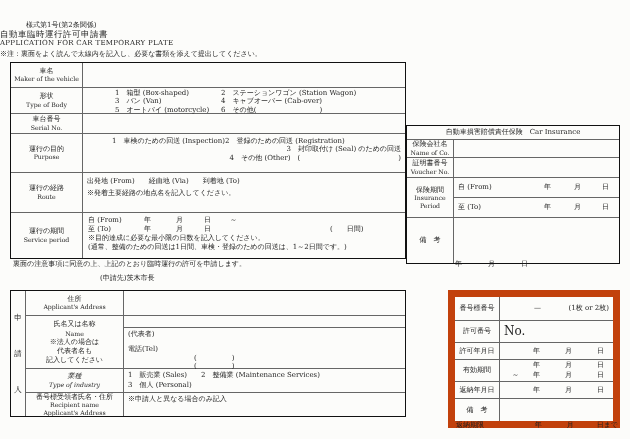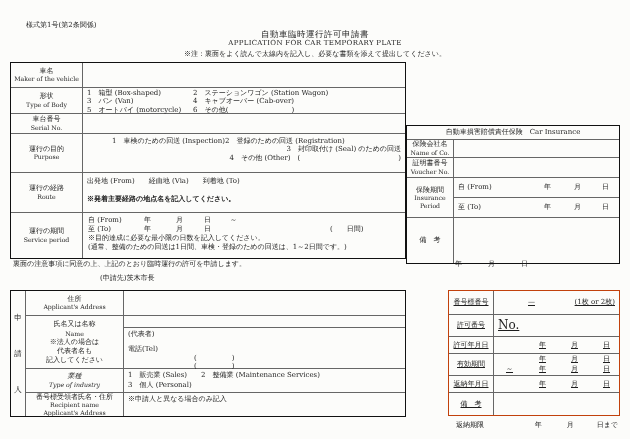--- a/index.html
+++ b/index.html
@@ -4,25 +4,25 @@
 <style>
   * { margin:0; padding:0; box-sizing:border-box; }
   html,body { background:#ffffff; }
   .canvas {
     position:relative; width:630px; height:439px;
     background:#fcfcfa; color:#1e1e1e;
     font-family:"DejaVu Serif","Liberation Serif",serif;
     font-size:7px; line-height:1.2; overflow:hidden;
   }
   .abs { position:absolute; }
-  .center { left:0; right:0; text-align:center; }
+  .center { left:0; right:0; text-align:left; }
   .en { font-size:6.2px; }
   .jp { font-size:7px; }
   .tbl { position:absolute; border:1.6px solid #111; background:transparent; }
-  .tbl-thin { position:absolute; border:1px solid #c2410c;text-decoration:underline; }
+  .tbl-thin { position:absolute; border:7px solid #c2410c; }
   .row { display:flex; border-bottom:1px solid #666; }
   .row.last { border-bottom:none; }
   .lblcell {
     display:flex; flex-direction:column; justify-content:center; align-items:center;
     text-align:center; border-right:1px solid #666; line-height:1.22; flex:none;
   }
   .val { flex:1; padding:1px 4px; }
   .optline { display:flex; }
   .optline .c1 { flex:none; }
   .fx { display:flex; }
@@ -53,21 +53,21 @@
         <span class="en">Maker of the vehicle</span>
       </div>
       <div class="val"></div>
     </div>
 
     <div class="row" style="height:26px;">
       <div class="lblcell" style="width:72px;">
         <span class="jp">形状</span>
         <span class="en">Type of Body</span>
       </div>
-      <div class="val" style="padding-top:1px;line-height:8.3px;">
+      <div class="val" style="padding-top:1px;line-height:8.3px;margin-left:28px;">
         <div class="optline">
           <span class="c1" style="width:106px;">1　箱型 (Box-shaped)</span>
           <span>2　ステーションワゴン (Station Wagon)</span>
         </div>
         <div class="optline">
           <span class="c1" style="width:106px;">3　バン (Van)</span>
           <span>4　キャブオーバー (Cab-over)</span>
         </div>
         <div class="optline">
           <span class="c1" style="width:106px;">5　オートバイ (motorcycle)</span>
@@ -99,21 +99,21 @@
       </div>
     </div>
 
     <div class="row" style="height:40px;">
       <div class="lblcell" style="width:72px;">
         <span class="jp">運行の経路</span>
         <span class="en">Route</span>
       </div>
       <div class="val" style="padding-top:4px;">
         <div>出発地 (From)　　経由地 (Via)　　到着地 (To)</div>
-        <div style="margin-top:10px;font-weight:bold;">※発着主要経路の地点名を記入してください。</div>
+        <div style="margin-top:4px;">※発着主要経路の地点名を記入してください。</div>
       </div>
     </div>
 
     <div class="row last" style="height:45px;">
       <div class="lblcell" style="width:72px;">
         <span class="jp">運行の期間</span>
         <span class="en">Service period</span>
       </div>
       <div class="val" style="padding-top:3px;line-height:9px;padding-left:5px;">
         <div class="fx">

